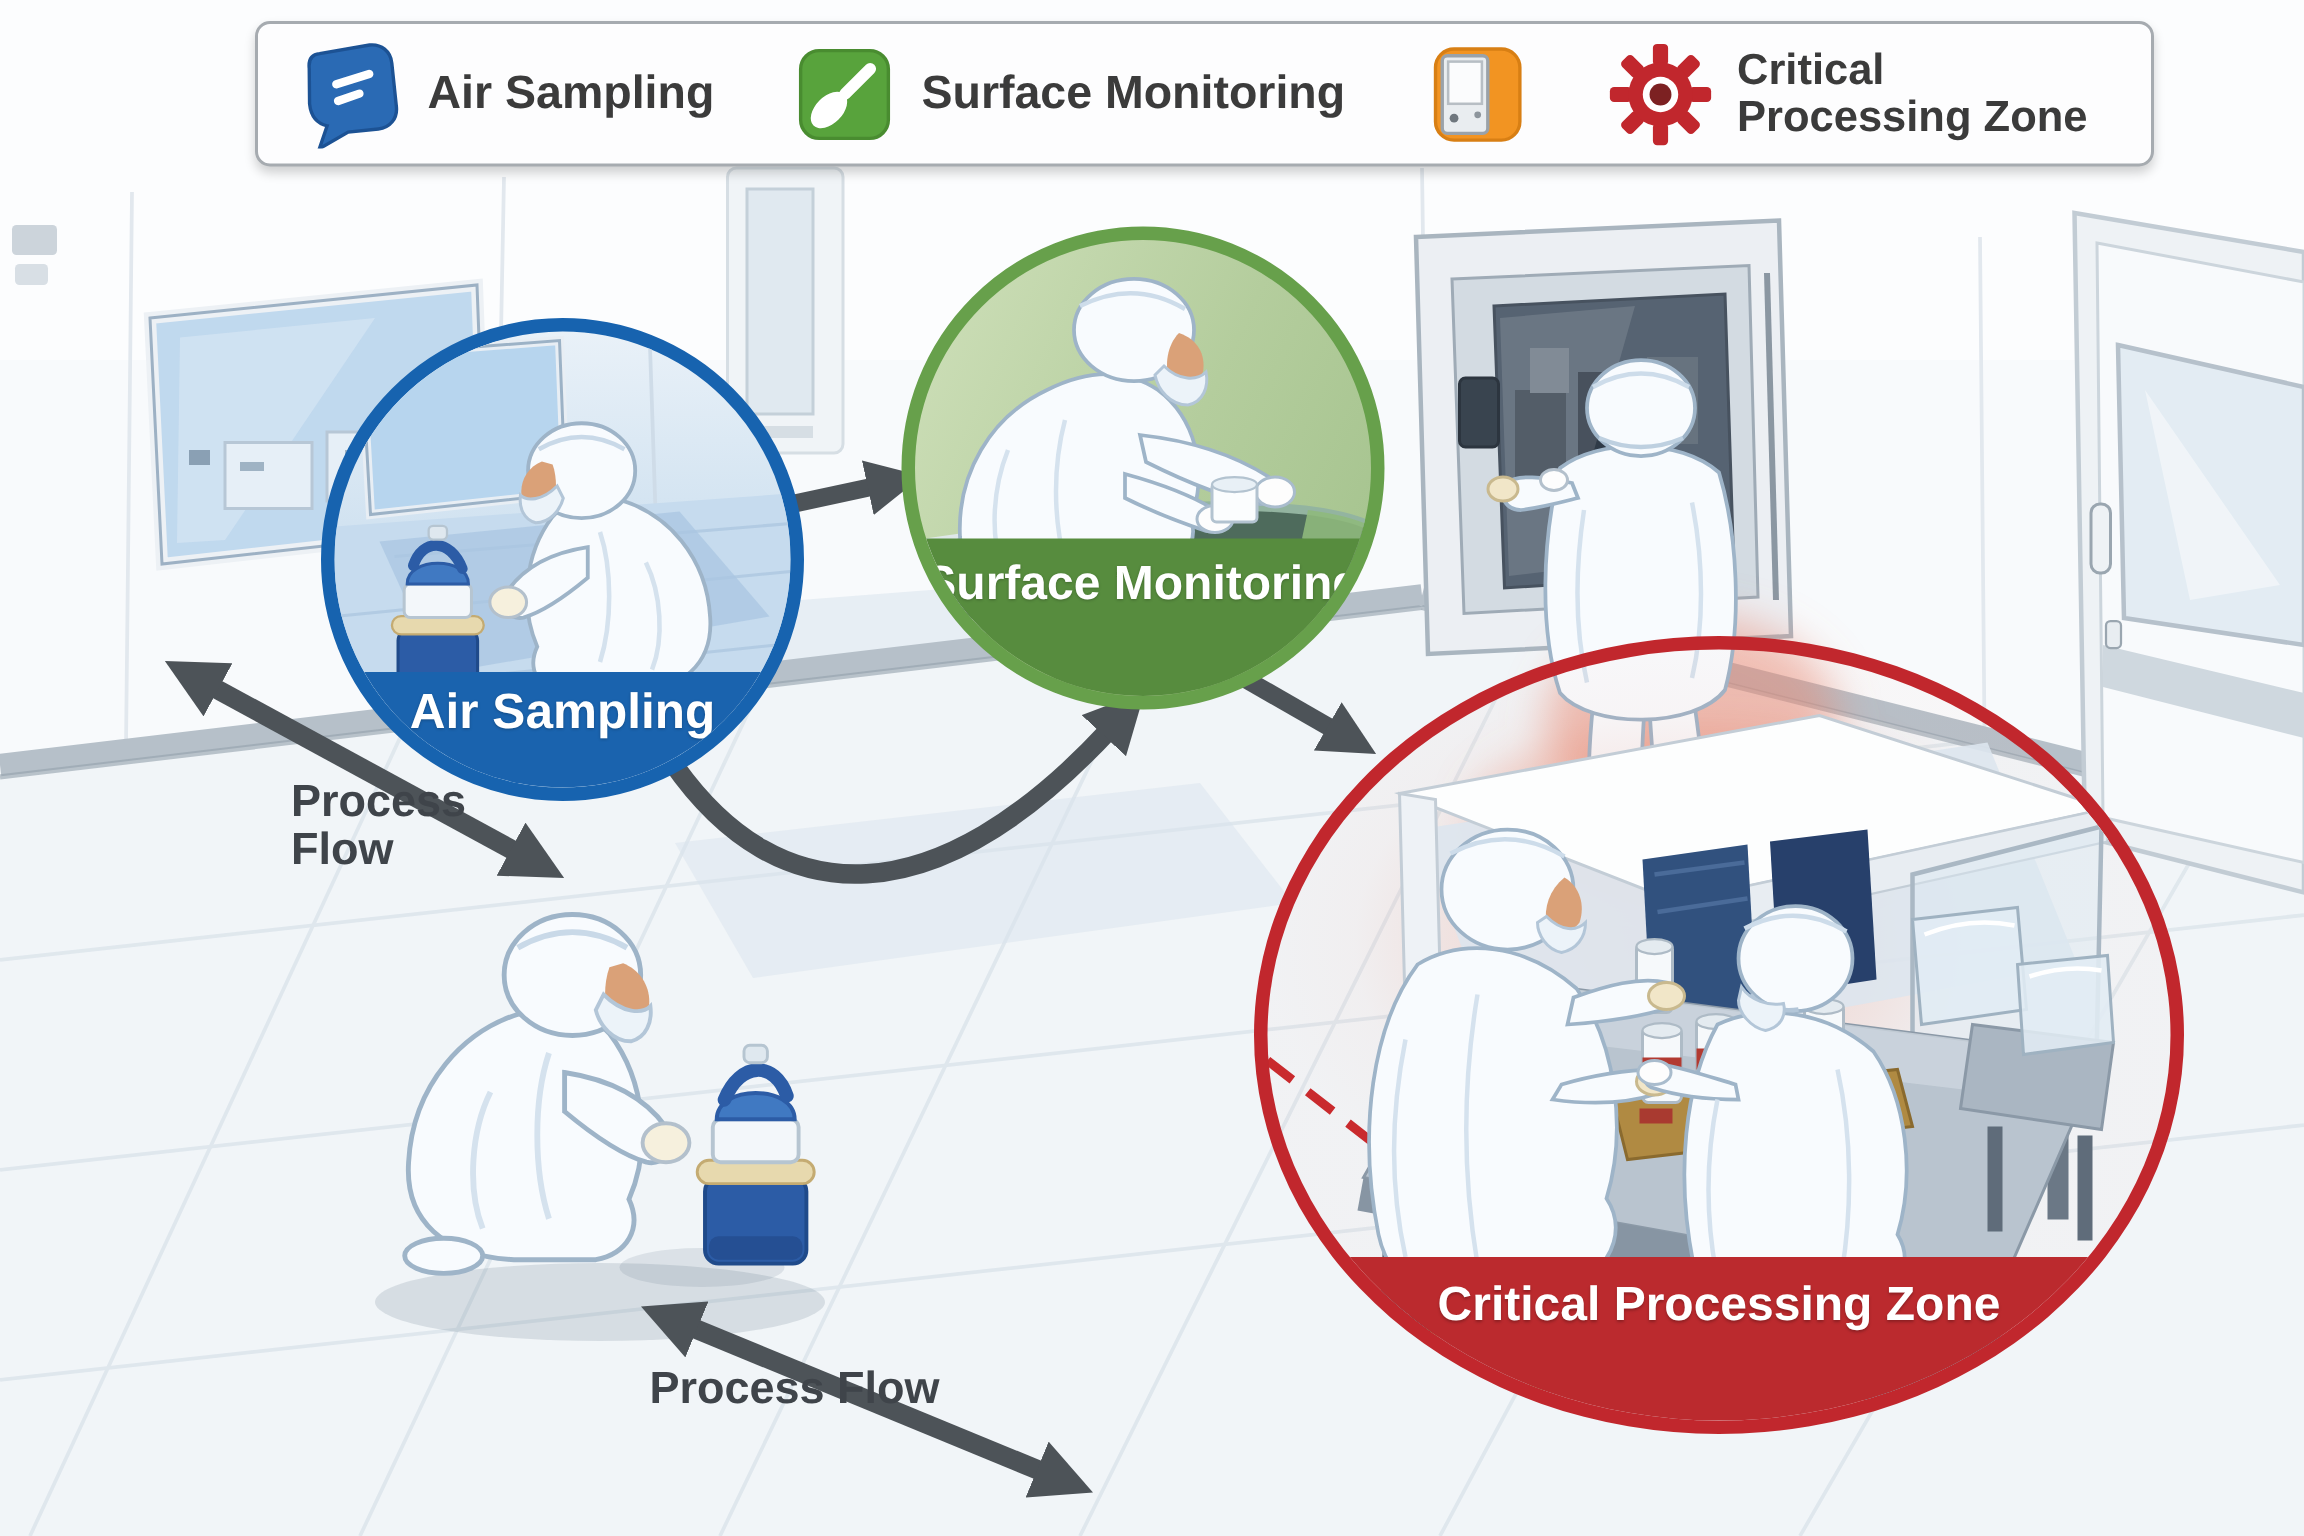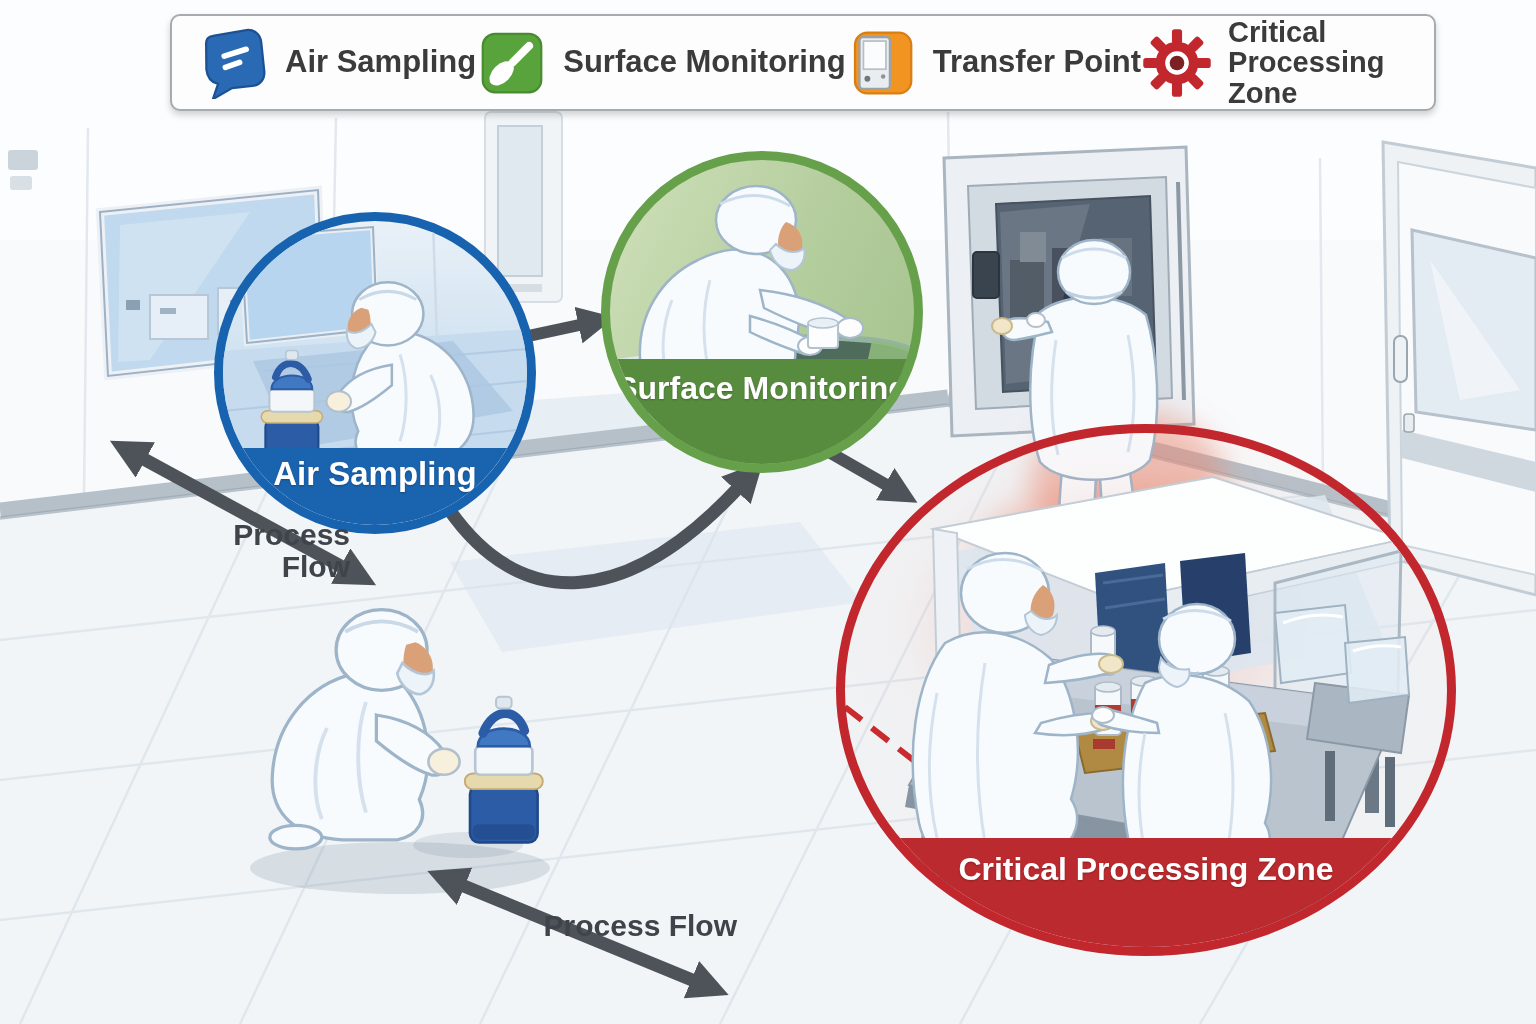--- a/index.html
+++ b/index.html
@@ -29,21 +29,21 @@
   .zone-blue .band{height:70px;background:#1a63ae;font-size:33px;padding-top:7px;}
   .zone-green{left:601px;top:151px;width:322px;height:322px;border:9px solid #67a04b;
               background:linear-gradient(115deg,#cfe0ba 0%,#b4cd9d 55%,#a3c28c 100%);}
   .zone-green .band{height:94px;background:#578c3e;font-size:32px;padding-top:11px;}
   .zone-red{left:836px;top:424px;width:620px;height:532px;border:9px solid #c1272d;
             background:radial-gradient(closest-side at 44% 38%,rgba(234,138,114,.40),
                        rgba(234,138,114,.16) 58%,rgba(234,138,114,.06) 78%,rgba(234,138,114,.03));}
   .zone-red .band{height:96px;background:#bb2a2e;font-size:32px;padding-top:13px;}
 
   
-  .flow-label{position:absolute;font-weight:700;color:#3f444a;text-align:right;
+  .flow-label{position:absolute;font-weight:700;color:#3f444a;text-align:left;
               font-size:30px;line-height:1.06;}
   .flow-label.upper{left:194px;top:519px;width:156px;}
   .flow-label.lower{left:433px;top:910px;width:304px;white-space:nowrap;}
 </style>
 </head>
 <body>
 
 <div class="stage">
 
   <svg class="bg" width="1536" height="1024" viewBox="0 0 1536 1024">
@@ -364,21 +364,20 @@
     <div class="legend-item">
       <span class="legend-icon">
         <svg viewBox="0 0 64 64">
           <rect x="8" y="5" width="50" height="54" rx="11" fill="#f29422" stroke="#d87f14" stroke-width="2"></rect>
           <rect x="12" y="9" width="27" height="46" rx="3" fill="#e9edf0" stroke="#9aa2a9" stroke-width="2"></rect>
           <rect x="15.5" y="12.5" width="20" height="25" fill="#fbfcfd" stroke="#b7bec4" stroke-width="1.5"></rect>
           <circle cx="19" cy="46" r="2.6" fill="#6f777e"></circle>
           <circle cx="33" cy="44" r="2" fill="#8d959c"></circle>
         </svg>
       </span>
-      <span class="legend-label">Transfer Point</span>
     </div>
 
     <div class="legend-item">
       <span class="legend-icon">
         <svg viewBox="0 0 64 64">
           <g fill="#c1272d">
             <g transform="rotate(0 32 32)">
                 <rect x="27.5" y="2" width="9" height="13" rx="2.5"></rect>
               </g>
             <g transform="rotate(45 32 32)">

